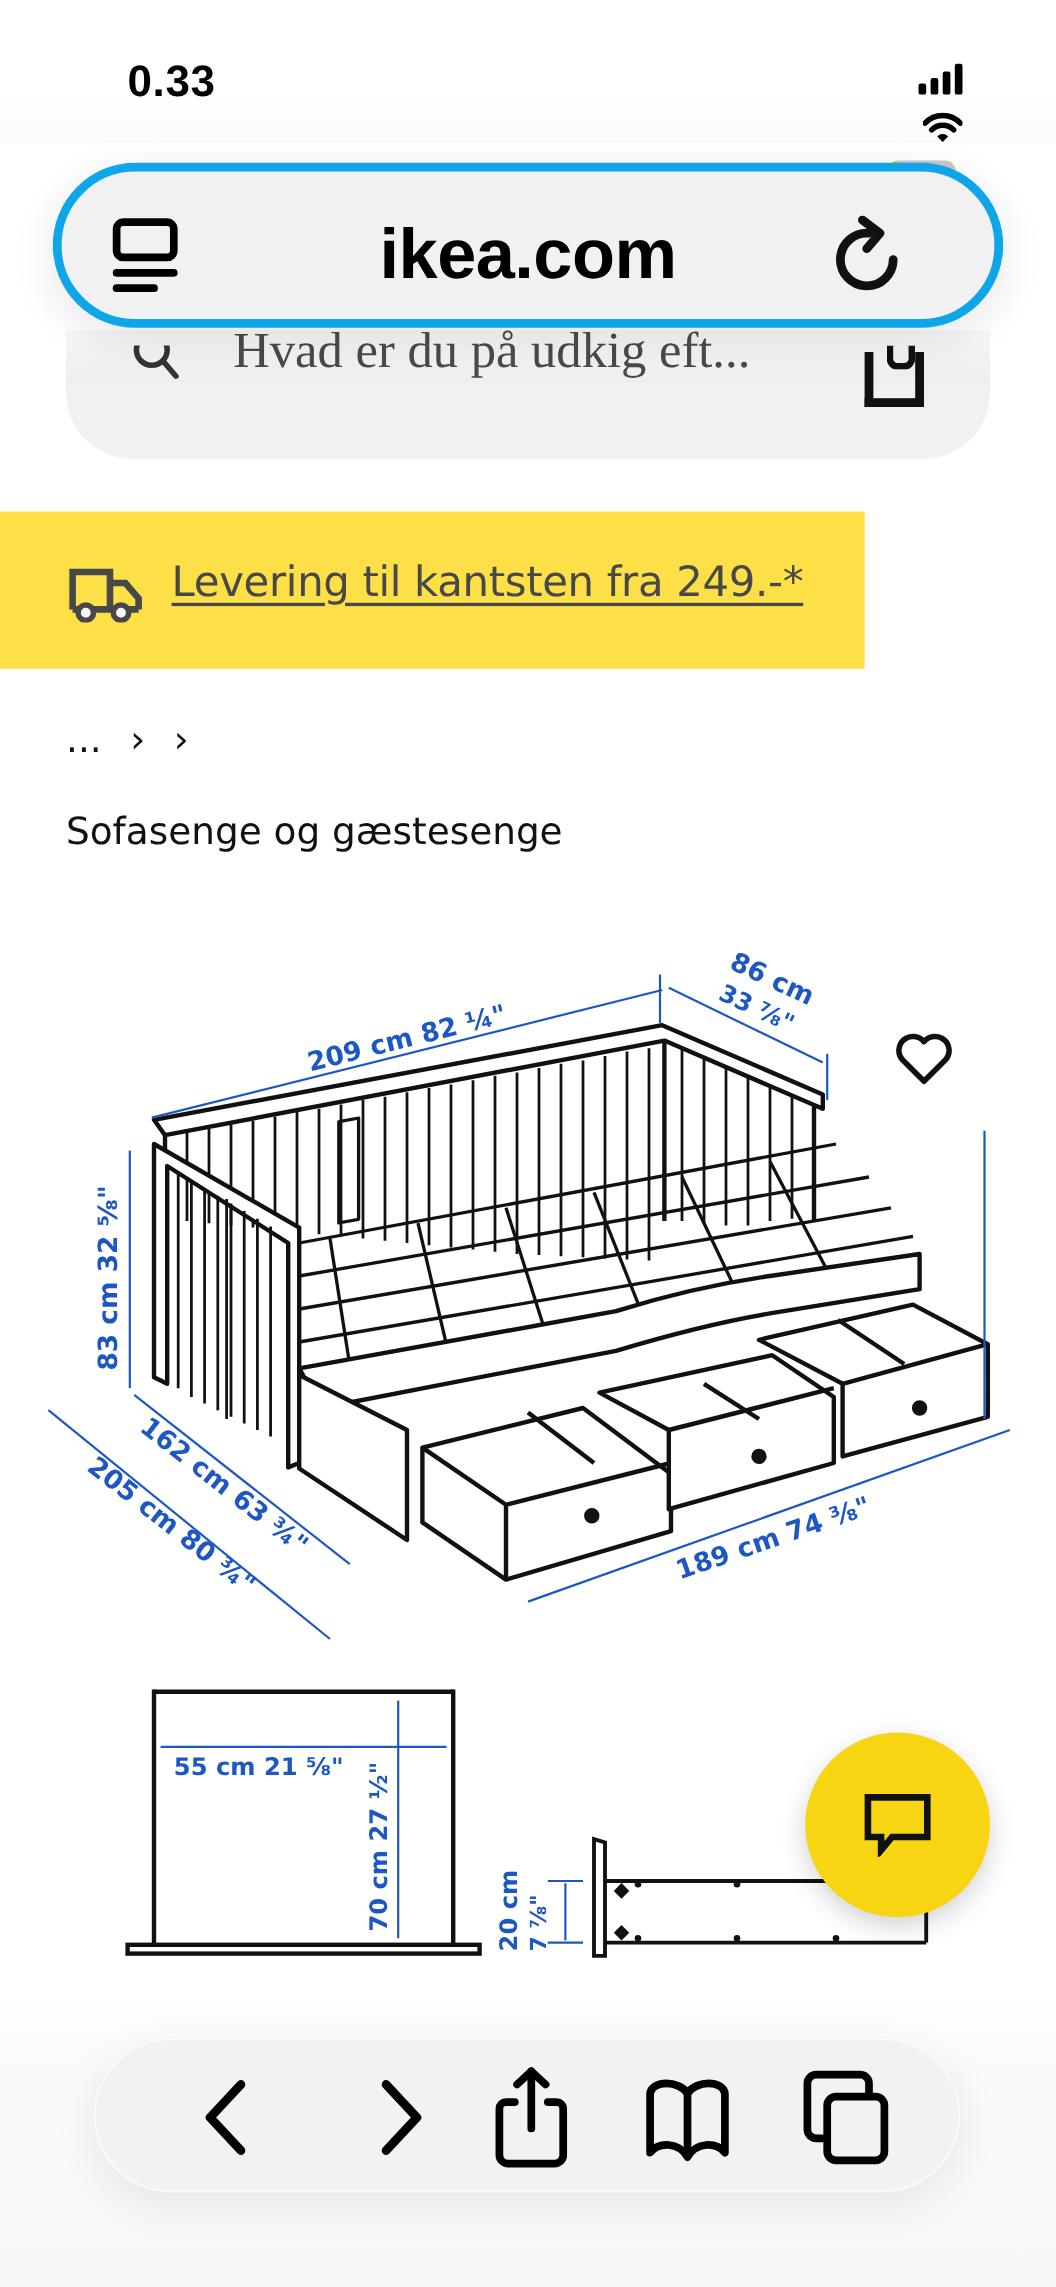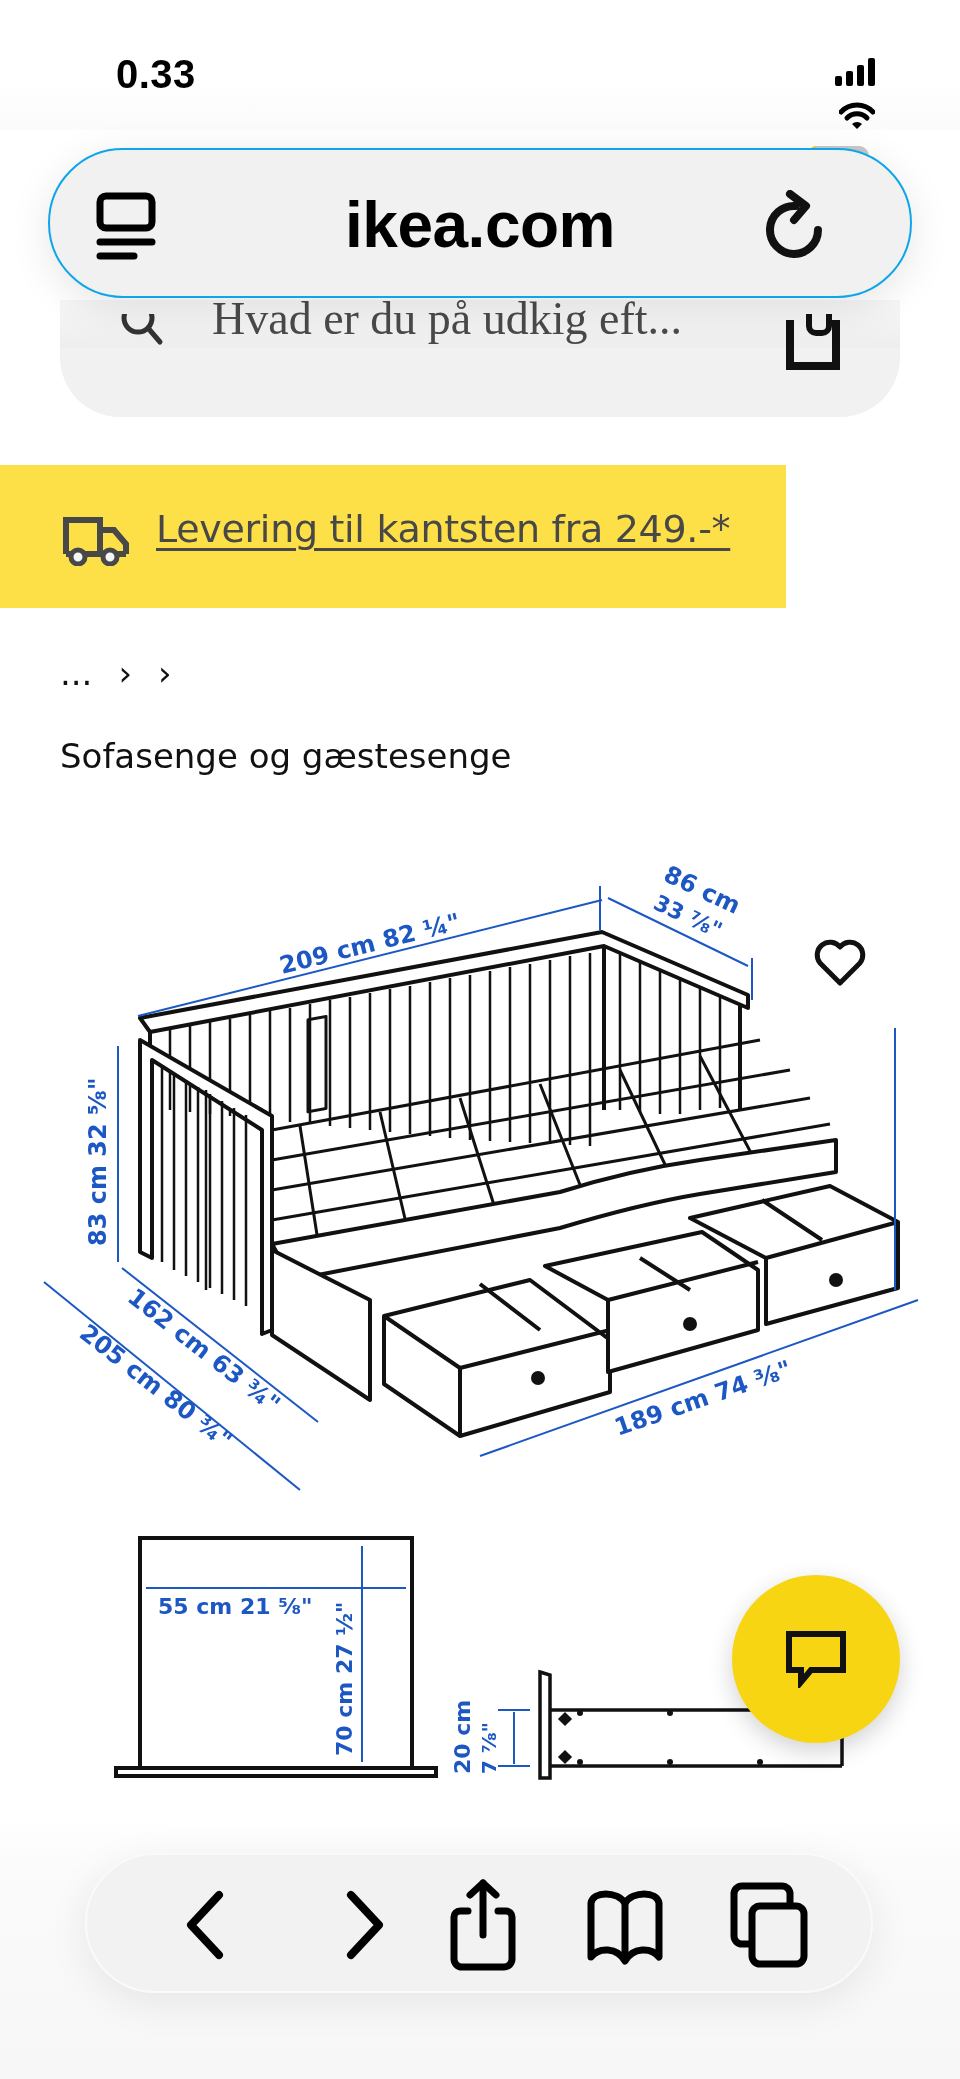--- a/index.html
+++ b/index.html
@@ -11,21 +11,21 @@
   .status-time { position: absolute; left: 116px; top: 52px; font-family: "Liberation Sans", sans-serif; font-weight: 700; font-size: 40px; letter-spacing: 0.5px; color: #000; }
   .status-icons { position: absolute; right: 85px; top: 58px; display: flex; align-items: flex-end; gap: 16px; flex-direction: column; }
   .signal { display: flex; align-items: flex-end; gap: 4px; height: 28px; }
   .signal span { width: 7px; background: #000; border-radius: 2px; display: block; }
   .battery { position: relative; width: 62px; height: 34px; border-radius: 10px; background: #c8c8c8; overflow: hidden; display: flex; align-items: center; justify-content: center; }
   .battery .level { position: absolute; left: 0; top: 0; bottom: 0; width: 9px; background: #F5C518; }
   .battery .num { position: relative; font-family: "Liberation Sans", sans-serif; font-weight: 700; font-size: 24px; color: #111; }
   .battery-tip { width: 4px; height: 12px; background: #c8c8c8; border-radius: 0 3px 3px 0; margin-left: -13px; }
 
   
-  .url-bar { position: absolute; left: 48px; top: 148px; width: 864px; height: 150px; border-radius: 75px; background: #f1f1f1; border: 2px solid #0ea5e9; box-shadow: 0 10px 40px rgba(0,0,0,0.10); z-index: 6; }
+  .url-bar { position: absolute; left: 48px; top: 148px; width: 864px; height: 150px; border-radius: 75px; background: #f1f1f1; border: 8px solid #0ea5e9; box-shadow: 0 10px 40px rgba(0,0,0,0.10); z-index: 6; }
   .url-text { position: absolute; left: 0; right: 0; top: 38px; text-align: center; font-family: "Liberation Sans", sans-serif; font-weight: 700; font-size: 64px; color: #000; letter-spacing: -0.5px; }
   .reader-icon { position: absolute; left: 44px; top: 42px; width: 64px; height: 72px; }
   .reload-icon { position: absolute; right: 76px; top: 40px; width: 70px; height: 76px; }
 
   
   .search-field { position: absolute; left: 60px; top: 300px; width: 840px; height: 117px; border-radius: 0 0 60px 60px; background: #f1f1f1; overflow: hidden; z-index: 4; }
   .search-field .fade { position: absolute; left: 0; top: 0; width: 100%; height: 48px; background: linear-gradient(#f7f7f7, #eeeeee); }
   .search-icon { position: absolute; left: 60px; top: 14px; width: 44px; height: 44px; }
   .search-placeholder { position: absolute; left: 152px; top: -8px; font-family: Liberation Serif, serif; font-size: 46px; color: #4a4a4a; white-space: nowrap; }
   .camera-icon { position: absolute; right: 60px; top: 20px; width: 54px; height: 50px; border: 8px solid #111; border-top: none; }

